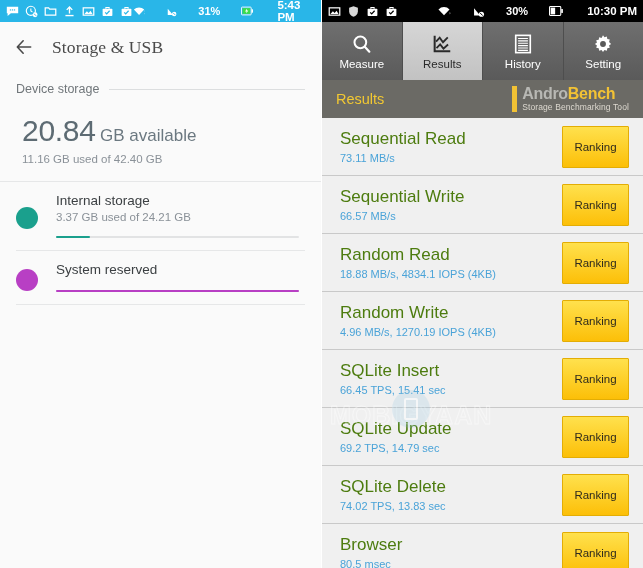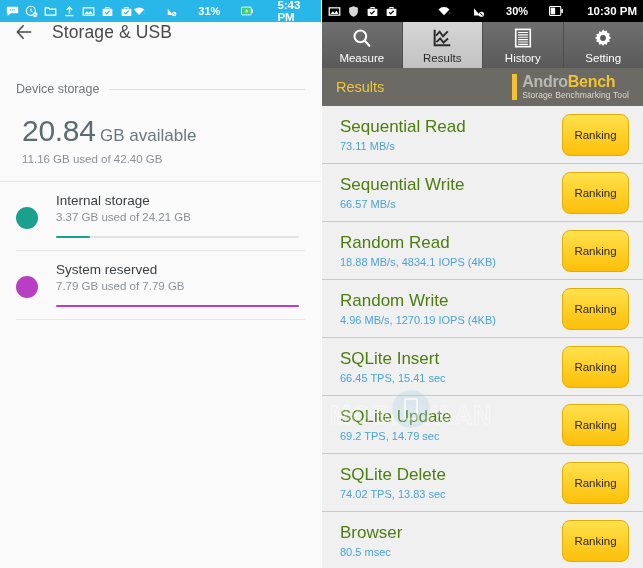--- a/index.html
+++ b/index.html
@@ -20,22 +20,22 @@
     height:22px; background:#29b6e8; display:flex; align-items:center;
     padding:0 6px; color:#ffffff;
   }
   .sb-left { display:flex; align-items:center; gap:6px; flex:1; }
   .sb-right { display:flex; align-items:center; gap:21px; }
   .sb-ico { display:block; }
   .sb-pct { font-size:11px; font-weight:bold; letter-spacing:0; }
   .sb-clock { font-size:11.5px; font-weight:bold; margin-left:2px; }
 
   .appbar-l {
-    height:50px; background:#fafafa; display:flex; 
-    padding:0 14px; gap:18px;
+    height:50px; background:#fafafa; display:flex; align-items:center;
+    padding:0 14px; gap:18px;font-family:Liberation Serif, serif;
   }
   .back-arrow { width:20px; height:20px; flex:none; }
   .appbar-title {
     font-size:17.5px; color:#4a4a4a; font-weight:400; letter-spacing:0.1px;
   }
 
   .section-head {
     display:flex; align-items:center; gap:10px;
     padding:10px 16px 0 16px;
   }
@@ -64,21 +64,21 @@
   .bar-fill { position:absolute; left:0; top:0; height:2px; border-radius:1px; }
   .row-sep { height:1px; background:#e6e7e8; margin-top:12px; }
 
   
   .pane-right { width:321px; height:568px; background:#f0f0f0; position:relative; overflow:hidden; }
   .statusbar-r {
     height:22px; background:#000000; display:flex; align-items:center;
     padding:0 6px; color:#ffffff;
   }
   .tabbar {
-    height:46px; display:flex;
+    height:58px; display:flex;
     background:linear-gradient(#6f6f6f,#5a5a5a);
   }
   .tab {
     flex:1; display:flex; flex-direction:column; align-items:center;
     justify-content:center; gap:2px; color:#ffffff; position:relative;
     border-right:1px solid #4e4e4e;
   }
   .tab:last-child { border-right:none; }
   .tab .t-label { font-size:11.5px; font-weight:400; }
   .tab.active {
@@ -102,21 +102,21 @@
   .res-list { position:relative; }
   .res-row {
     height:58px; background:#f0f0f0; display:flex; align-items:center;
     padding:0 14px 0 18px; border-bottom:1px solid #c9c9c9;
     justify-content:space-between; position:relative;
   }
   .res-texts { flex:1; }
   .res-name { font-size:17px; color:#4d7c0f; margin-bottom:3px; }
   .res-val { font-size:11px; color:#4aa3d8; }
   .ranking-btn {
-    flex:none; width:67px; height:42px; border-radius:8px;
+    flex:none; width:67px; height:42px; border-radius:1px;
     background:linear-gradient(#ffe14d,#fcbf08);
     border:1px solid #e3ad05;
     display:flex; align-items:center; justify-content:center;
     font-size:11.5px; color:#2e2a1d;
   }
 
   
   .watermark {
     position:absolute; left:8px; top:398px; width:300px; height:34px;
     pointer-events:none; z-index:5; opacity:0.5;
@@ -236,21 +236,20 @@
           </div>
         </div>
         <div class="row-sep"></div>
       </div>
 
       <div class="storage-row">
         <div class="inner">
           <span class="dot" id="dot1" style="background: rgb(184, 63, 196);"></span>
           <div class="srow-text">
             <div class="srow-title">System reserved</div>
-            <div class="srow-sub">7.79 GB used of 7.79 GB</div>
             <div class="bar-track">
               <div class="bar-fill" id="bar1" style="background: rgb(184, 63, 196); width: 100%;"></div>
             </div>
           </div>
         </div>
         <div class="row-sep"></div>
       </div>
     </div>
   </div>
 

